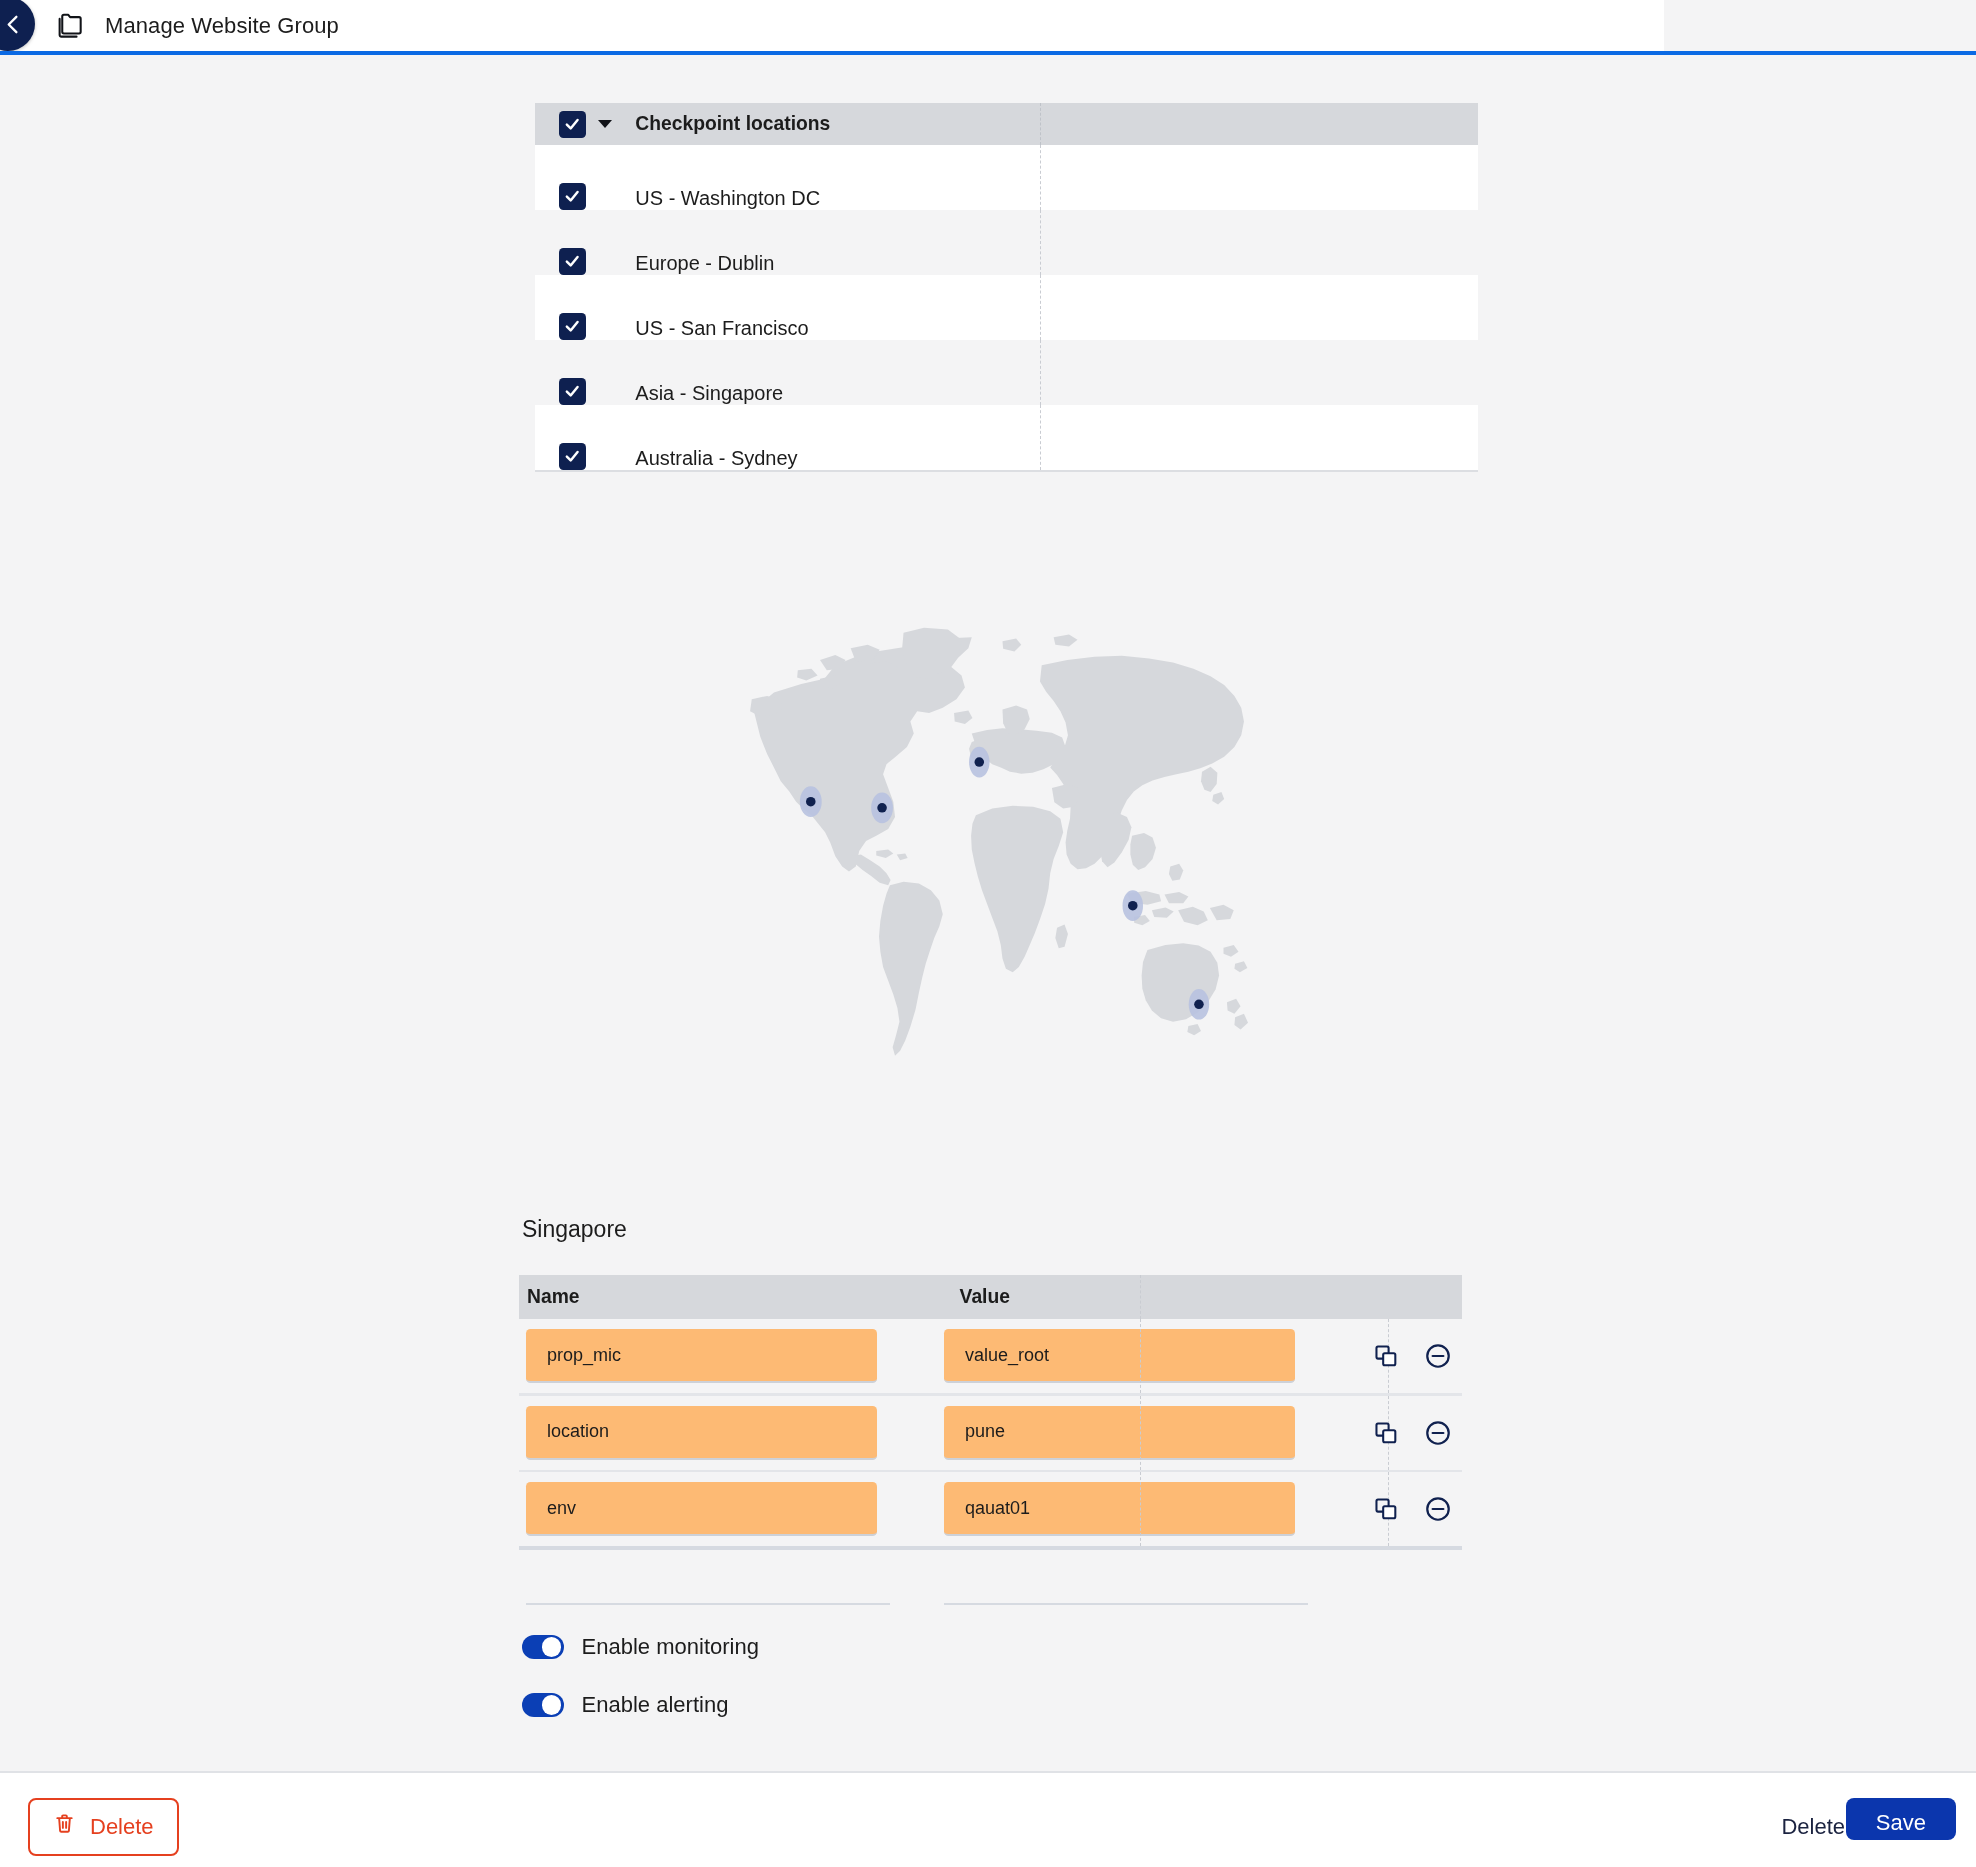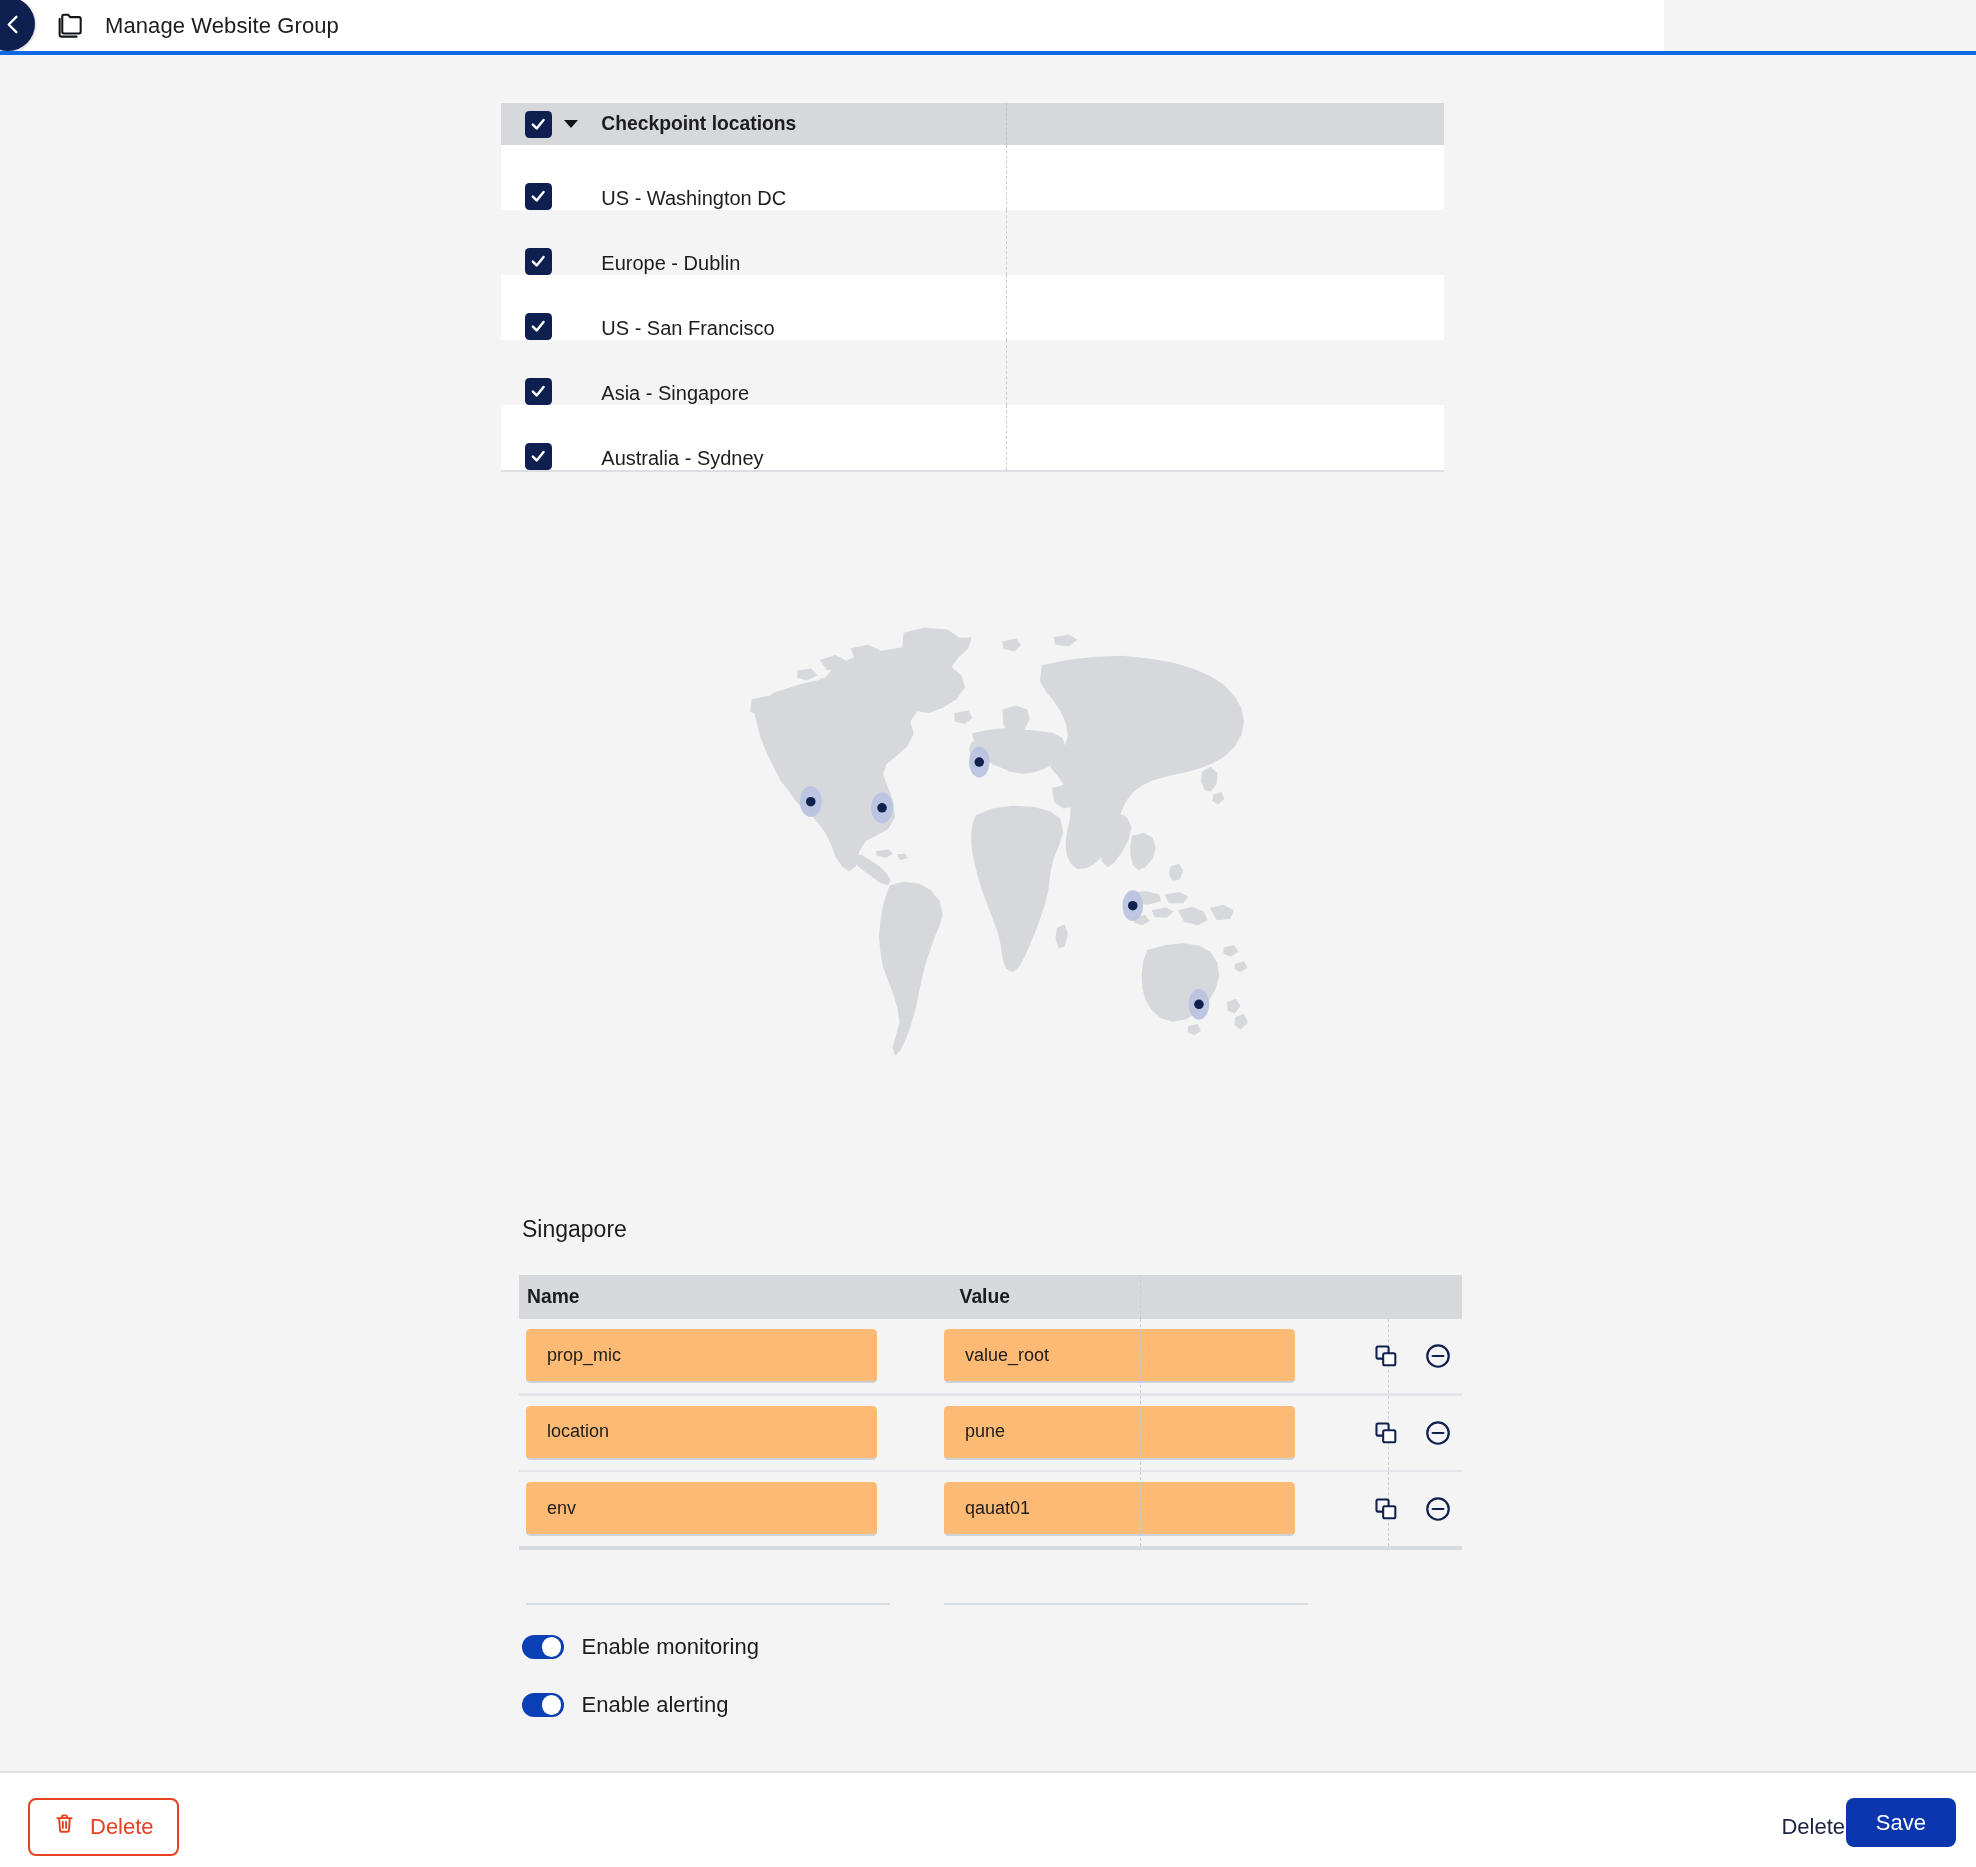--- a/index.html
+++ b/index.html
@@ -32,21 +32,21 @@
     display: flex; align-items: center;
     font-size: 22px; color: #1c1c1c; letter-spacing: 0.1px;
   }
   .header-rule {
     position: absolute; top: 51px; left: 0; width: 1977px; height: 4.4px;
     background: #0b6ae4;
   }
 
   
   .cp-table {
-    position: absolute; left: 501px; top: 103px;
+    position: absolute; left: 535px; top: 103px;
     width: 943px;
   }
   .cp-head {
     height: 42px; background: #d6d8dc;
     display: flex; align-items: center; position: relative;
   }
   .cp-row {
     height: 65px; display: flex; align-items: flex-end; position: relative;
   }
   .cp-row.odd  { background: #ffffff; }
@@ -168,21 +168,21 @@
   }
   .btn-cancel {
     position: absolute; right: 132px; top: 24.6px;
     height: 58px; display: flex; align-items: center;
     background: transparent; border: none;
     font-size: 22px; color: #1b2340; cursor: pointer;
     font-family: "Liberation Sans", sans-serif;
   }
   .btn-save {
     position: absolute; right: 21px; top: 24.6px;
-    height: 49px; padding: 12px 30px;
+    height: 42px; padding: 12px 30px;
     background: #0b36ad; color: #ffffff;
     border: none; border-radius: 8px;
     font-size: 22px; cursor: pointer;
     font-family: "Liberation Sans", sans-serif;
   }
 </style>
 </head>
 <body>
 
 <div class="header">

